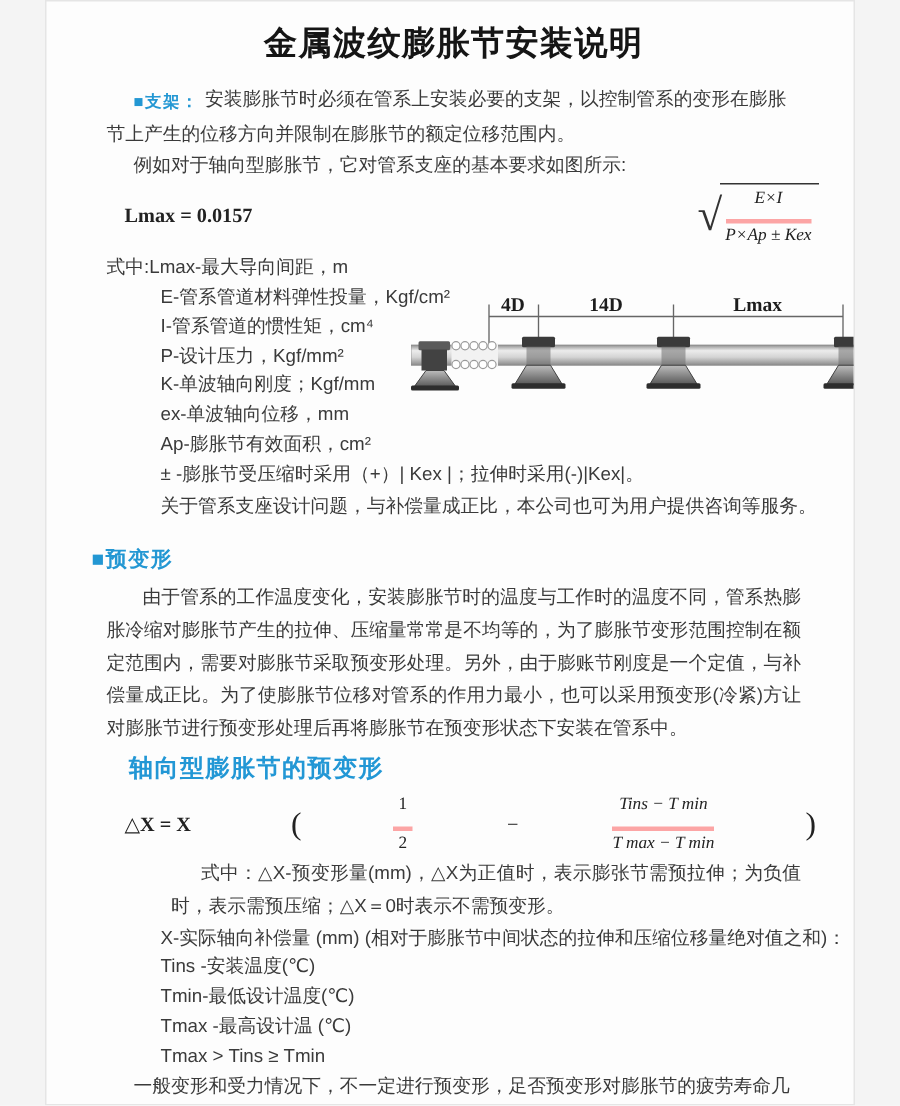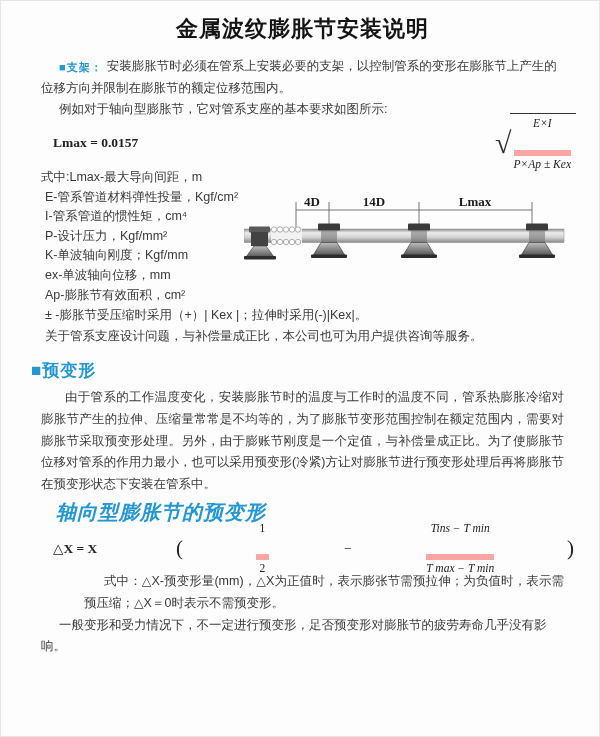--- a/index.html
+++ b/index.html
@@ -1,62 +1,62 @@
 <!DOCTYPE html>
 <html><head>
 <meta charset="utf-8">
 <style>
   html,body{margin:0;padding:0;background:#f4f4f4;}
   .page{
-    position:relative;width:600px;height:737px;margin:0 auto;
+    position:relative;width:540px;height:737px;margin:0 auto;
     background:#fdfdfd;border:1px solid #e5e5e5;box-sizing:border-box;
     padding:0 35px 0 40px;overflow:hidden;
     font-family:"Liberation Sans","DejaVu Sans",sans-serif;
     color:#3a3a3a;font-size:12.5px;line-height:21px;
   }
   .title{
     text-align:center;font-size:22px;font-weight:bold;color:#151515;
     margin:13px 0 12px;letter-spacing:1px;line-height:30px;
   }
   .sec-head{
     color:#2397d3;font-size:11px;font-weight:600;letter-spacing:1px;
     vertical-align:-1px;margin-right:4px;
   }
   .para{margin:0;text-indent:18px;}
   .para.tight{margin-top:0;}
   .sec-title{
-    color:#2397d3;font-size:17px;font-weight:600;letter-spacing:1px;
+    color:#2397d3;font-size:14px;font-weight:600;letter-spacing:1px;
     margin:13px 0 4px -10px;line-height:24px;
   }
   .sub-title{
-    color:#2297d5;font-size:20px;font-weight:600;letter-spacing:1px;
-    margin:6px 0 2px 15px;line-height:22px;font-style:italic;
+    color:#2297d5;font-size:16px;font-weight:600;letter-spacing:1px;
+    margin:6px 0 2px 15px;line-height:22px;
   }
   
   .formula{
     display:flex;justify-content:space-between;align-items:center;
     font-family:"Liberation Serif","DejaVu Serif",serif;color:#222;
     font-size:13.5px;position:relative;left:12px;
   }
   .formula .lhs{font-weight:bold;margin-right:6px;white-space:nowrap;}
   .frac{display:inline-flex;flex-direction:column;text-align:center;
         font-size:11.5px;line-height:1.25;vertical-align:middle;}
-  .frac .num{border-bottom:6px solid #fca5a5;padding:0 4px 19px;}
+  .frac .num{border-bottom:3px solid #fca5a5;padding:0 4px 7px;}
   .frac .den{padding-top:1px;}
   .ital{font-style:italic;}
   .sqrt{display:inline-flex;align-items:center;}
   .sqrt-sign{font-size:30px;font-weight:400;line-height:0.9;margin-right:-2px;color:#333;}
   .sqrt-body{border-top:1.3px solid #333;padding:2px 5px 0 4px;}
   .big-paren{font-size:21px;font-weight:300;line-height:1;margin:0 2px;color:#222;}
   .op{margin:0 4px;}
   .f-lmax{margin:4px 0 8px;height:36px;}
   .f-dx{margin:7px 0 5px;height:36px;}
   
   .defs{position:relative;margin-top:2px;}
-  .def-line{line-height:19.6px;margin-left:4px;white-space:nowrap;}
+  .def-line{line-height:19.6px;margin-left:36px;white-space:nowrap;}
   .def-line.first{margin-left:0;}
   .def-line.wide{margin-top:1px;}
   .defs2 .def-line{line-height:19.8px;}
   .diagram{position:absolute;left:203px;top:28px;width:322px;height:92px;}
   .body-just{text-align:justify;text-indent:24px;margin:0;line-height:21.6px;}
 </style>
 </head>
 <body>
 
 <div class="page">
@@ -180,16 +180,23 @@
     <span class="op">−</span>
     <span class="frac ital">
       <span class="num">Tins − T min</span>
       <span class="den">T max − T min</span>
     </span>
     <span class="big-paren">)</span>
   </div>
 
   <p class="body-just" style="text-indent:20px;margin-left:43px;">式中：△X-预变形量(mm)，△X为正值时，表示膨张节需预拉伸；为负值时，表示需预压缩；△X＝0时表示不需预变形。</p>
 
+  <div class="defs2">
+    <div class="def-line">X-实际轴向补偿量 (mm) (相对于膨胀节中间状态的拉伸和压缩位移量绝对值之和)：</div>
+    <div class="def-line">Tins -安装温度(℃)</div>
+    <div class="def-line">Tmin-最低设计温度(℃)</div>
+    <div class="def-line">Tmax -最高设计温 (℃)</div>
+    <div class="def-line">Tmax &gt; Tins ≥ Tmin</div>
+  </div>
 
   <p class="para tight">一般变形和受力情况下，不一定进行预变形，足否预变形对膨胀节的疲劳寿命几乎没有影响。</p>
 
 </div>
 
 </body></html>

